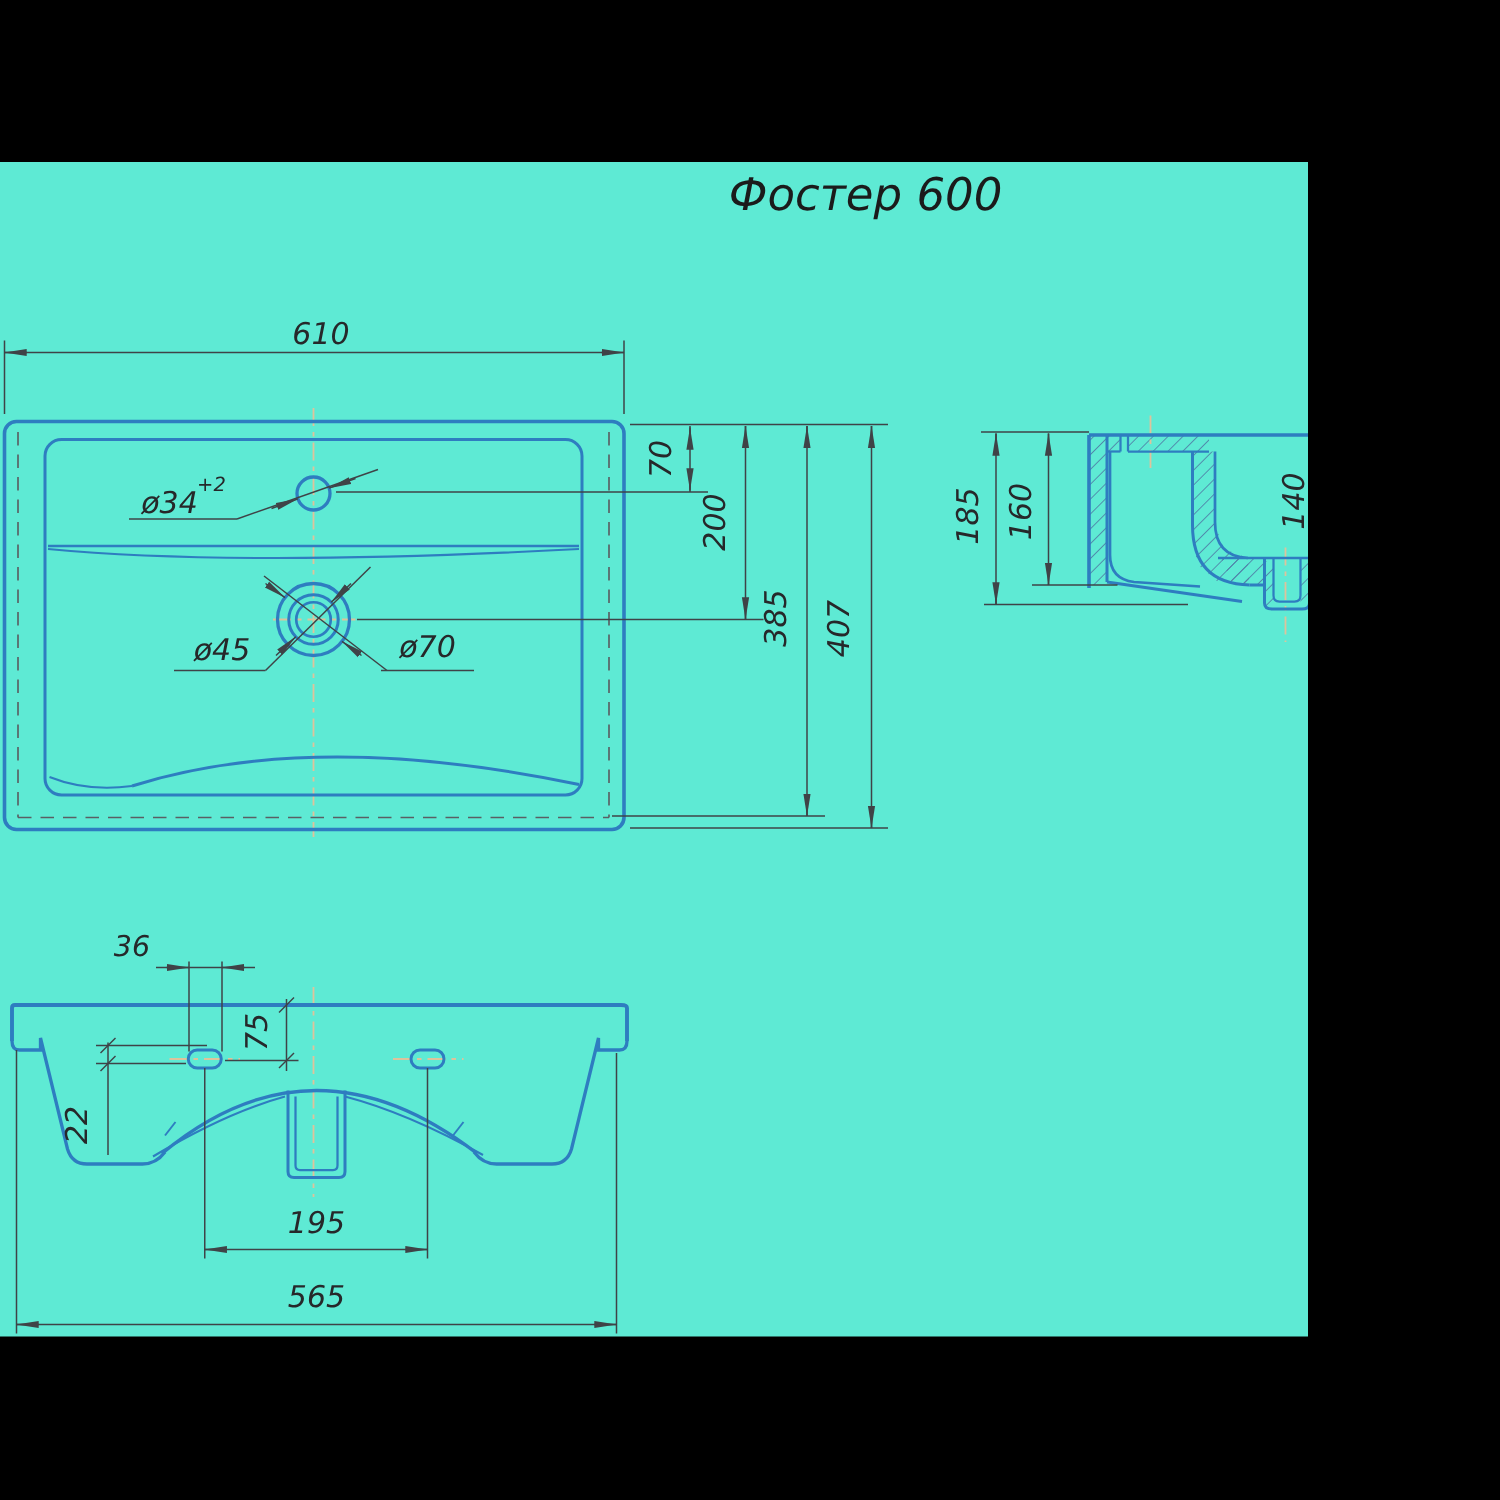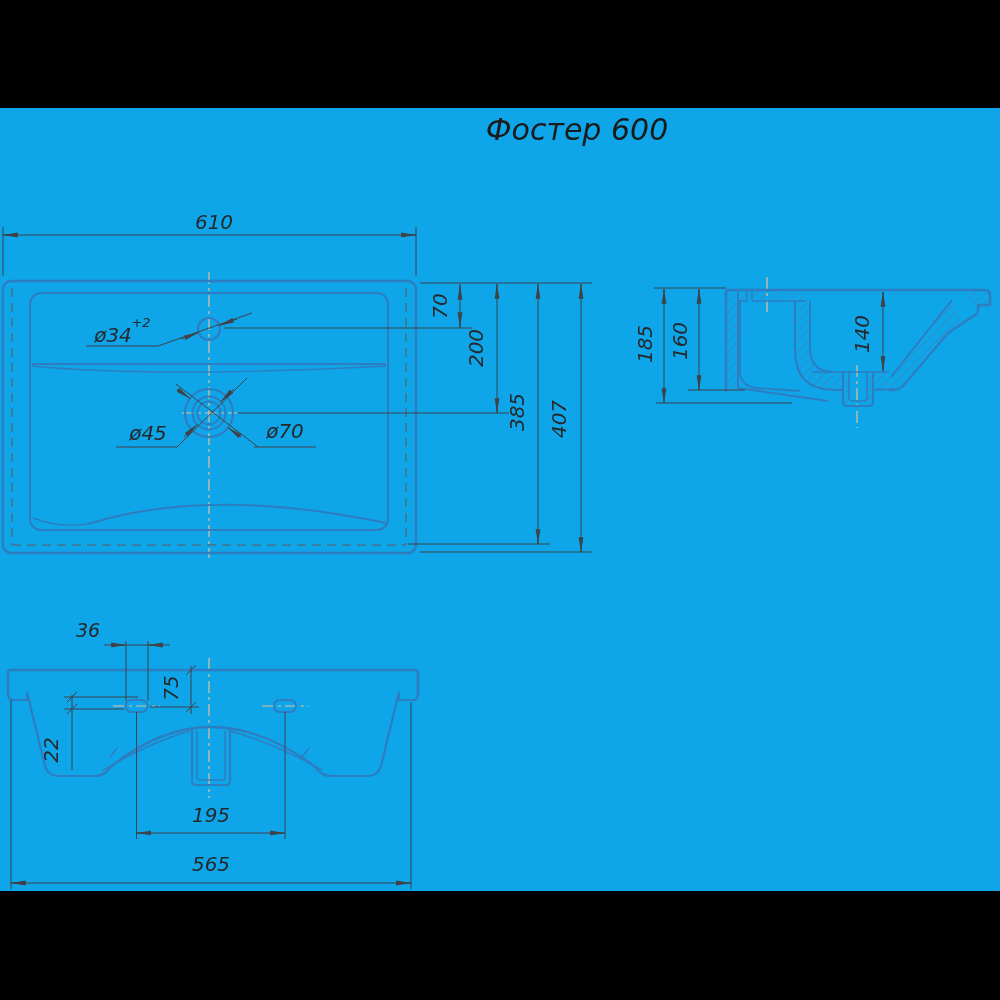--- a/index.html
+++ b/index.html
@@ -1,16 +1,16 @@
 <!DOCTYPE html>
 <html><head>
 <meta charset="utf-8">
 <style>
   html,body{margin:0;padding:0;background:#000;}
-  .stage{position:relative;width:1000px;height:1000px;background:#0ea5e9;overflow:hidden;
+  .stage{position:relative;width:872px;height:1000px;background:#5eead4;overflow:hidden;
          font-family:"DejaVu Sans","Liberation Sans",sans-serif;}
   svg{display:block}
   .blue path,.blue line,.blue rect,.blue circle{stroke:#2e7dc0;fill:none;}
   .dim line,.dim path{stroke:#3f4347;stroke-width:1;fill:none;}
   .cl line,.cl path{stroke:#dec39c;stroke-width:1.2;fill:none;stroke-dasharray:12 4 3 4;}
   .dash line{stroke:#5a5f63;stroke-width:1.1;fill:none;stroke-dasharray:9 6;}
   text{fill:#26282a;font-style:italic;}
   .dimtxt{font-size:20px;}
   .sup{font-size:13px;}
   .ttl{font-size:30px;fill:#1b1b1b;}

